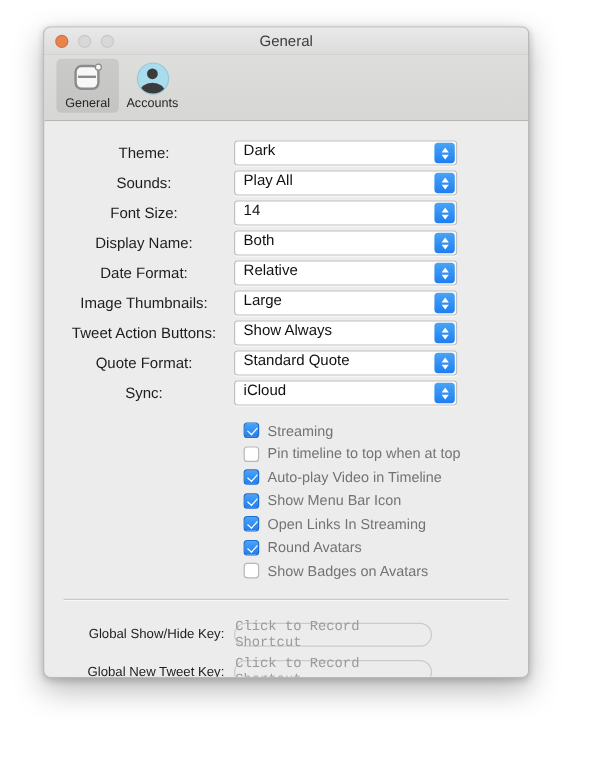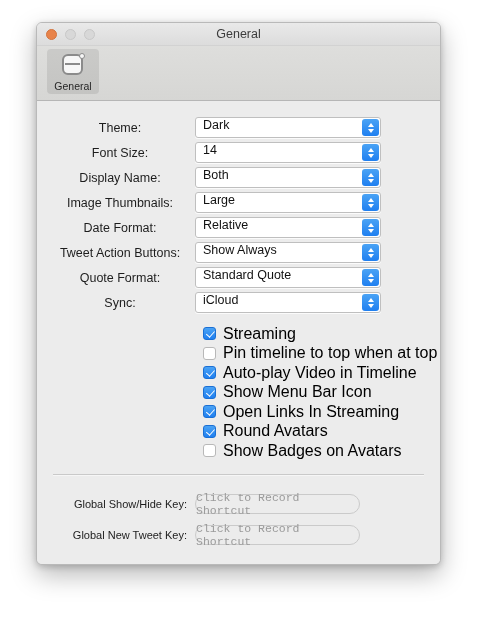--- a/index.html
+++ b/index.html
@@ -224,22 +224,22 @@
   .cbox.on::after {
     content: "";
     position: absolute;
     left: 4px; top: 1px;
     width: 3.5px; height: 7px;
     border: solid #ffffff;
     border-width: 0 1.8px 1.8px 0;
     transform: rotate(42deg);
   }
   .check-label {
-    font-size: 16px;
-    color: #000000;
+    font-size: 12px;
+    color: #737373;
     white-space: nowrap;
   }
 
   
   .separator {
     margin: 13px 0 0 0;
     height: 1px;
     background: #c9c9c9;
     box-shadow: 0 1px 0 #f6f6f6;
   }
@@ -290,37 +290,54 @@
 
   <div class="toolbar">
     <div class="tool-item selected">
       <div class="icon-general">
         <div class="body"></div>
         <div class="bar"></div>
         <div class="dot"></div>
       </div>
       <div class="tool-label">General</div>
     </div>
+    <div class="tool-item">
+      <div class="icon-accounts">
+        <div class="head"></div>
+        <div class="shoulders"></div>
+      </div>
+      <div class="tool-label">Accounts</div>
+    </div>
   </div>
 
   <div class="content">
 
     <div>
 
       <div class="form-row">
         <div class="form-label">Theme:</div>
         <div class="popup">
           <span>Dark</span>
           <span class="stepper">
             <span class="chev up"></span>
               <span class="chev down"></span>
           </span>
         </div>
       </div>
 
+      <div class="form-row">
+        <div class="form-label">Sounds:</div>
+        <div class="popup">
+          <span>Play All</span>
+          <span class="stepper">
+            <span class="chev up"></span>
+              <span class="chev down"></span>
+          </span>
+        </div>
+      </div>
 
       <div class="form-row">
         <div class="form-label">Font Size:</div>
         <div class="popup">
           <span>14</span>
           <span class="stepper">
             <span class="chev up"></span>
               <span class="chev down"></span>
           </span>
         </div>
@@ -331,34 +348,34 @@
         <div class="popup">
           <span>Both</span>
           <span class="stepper">
             <span class="chev up"></span>
               <span class="chev down"></span>
           </span>
         </div>
       </div>
 
       <div class="form-row">
+        <div class="form-label">Date Format:</div>
+        <div class="popup">
+          <span>Relative</span>
+          <span class="stepper">
+            <span class="chev up"></span>
+              <span class="chev down"></span>
+          </span>
+        </div>
+      </div>
+
+      <div class="form-row">
         <div class="form-label">Image Thumbnails:</div>
         <div class="popup">
           <span>Large</span>
-          <span class="stepper">
-            <span class="chev up"></span>
-              <span class="chev down"></span>
-          </span>
-        </div>
-      </div>
-
-      <div class="form-row">
-        <div class="form-label">Date Format:</div>
-        <div class="popup">
-          <span>Relative</span>
           <span class="stepper">
             <span class="chev up"></span>
               <span class="chev down"></span>
           </span>
         </div>
       </div>
 
       <div class="form-row">
         <div class="form-label">Tweet Action Buttons:</div>
         <div class="popup">

